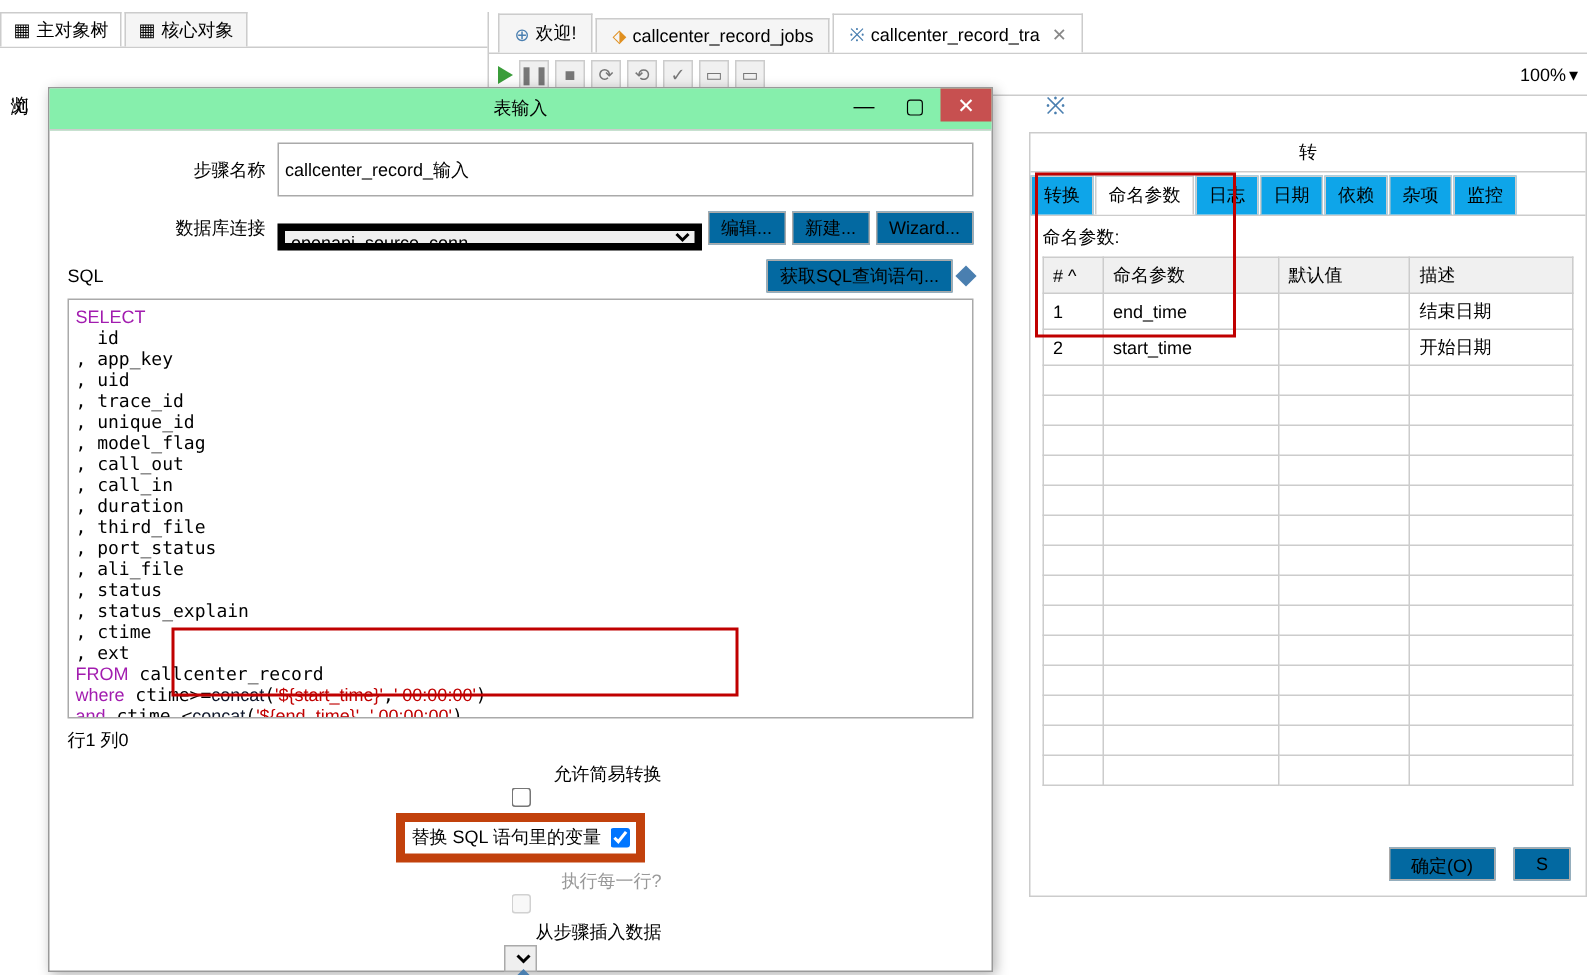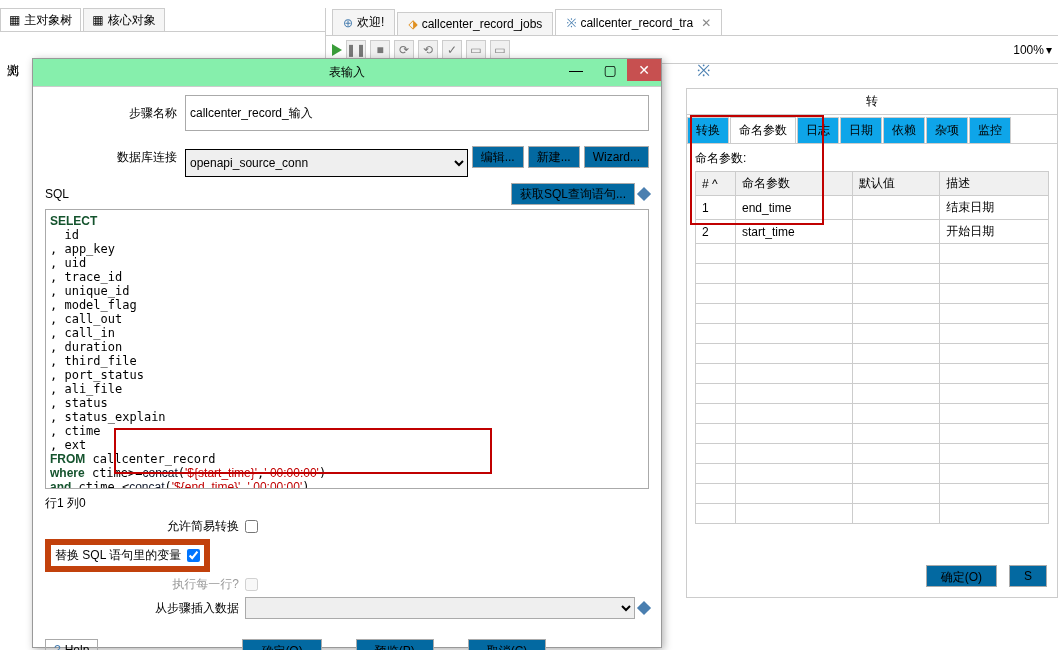--- a/index.html
+++ b/index.html
@@ -28,33 +28,33 @@
 
 .dialog { position: absolute; top: 58px; left: 32px; width: 630px; height: 590px; background: #fff; border: 1px solid #999; box-shadow: 2px 2px 8px rgba(0,0,0,0.3); z-index: 100; }
 .dialog-title { height: 28px; display: flex; align-items: center; justify-content: center; border-bottom: 1px solid #ccc; position: relative; background: #86efac; }
 .win-btns { position: absolute; right: 0; top: 0; display: flex; }
 .win-btn { width: 34px; height: 22px; display: flex; align-items: center; justify-content: center; cursor: pointer; font-size: 14px; }
 .win-btn.close { background: #c75050; color: #fff; }
 .dialog-body { padding: 8px 12px; }
 .form-row { display: flex; align-items: center; margin-bottom: 6px; }
 .form-label { width: 140px; text-align: right; padding-right: 8px; }
 .form-input { flex: 1; height: 36px; border: 1px solid #aaa; padding: 0 4px; }
-.form-select { flex: 1; height: 28px; border: 1px solid #000000; margin-top: 12px; }
+.form-select { flex: 1; height: 18px; border: 5px solid #000000; margin-top: 12px; }
 .btn { height: 22px; padding: 0 8px; border: 1px solid #aaa; background: #0369a1; margin-left: 4px; cursor: pointer; }
 .diamond { width: 10px; height: 10px; background: #4a7fb0; transform: rotate(45deg); display: inline-block; margin-left: 4px; }
 
 .sql-label { margin: 4px 0; text-align: center; }
 .sql-box { border: 1px solid #aaa; height: 280px; padding: 4px; font-family: Consolas, monospace; font-size: 12px; overflow: auto; position: relative; white-space: pre; }
-.sql-box .kw { color: #14532d; font-weight: bold; }
+.sql-box .kw { color: #a21caf; }
 .sql-box .fn { color: #0f172a; }
 .sql-box .str { color: #c00000; }
 .sql-highlight { position: absolute; border: 2px solid #c00000; left: 68px; top: 218px; width: 378px; height: 46px; pointer-events: none; }
 
 .row-info { margin: 6px 0; }
-.check-row { display: flex; align-items: center; margin-bottom: 4px; }
+.check-row { display: flex; align-items: center; margin-bottom: 4px; flex-direction: column; }
 .check-row label { width: 200px; text-align: right; padding-right: 6px; }
 .check-highlight { border: 6px solid #c2410c; display: inline-flex; align-items: center; padding: 2px 4px; }
 
 .dialog-footer { display: flex; align-items: center; padding: 8px 12px; gap: 30px; }
 .help-btn { border: 1px solid #aaa; padding: 3px 8px; display: flex; align-items: center; gap: 4px; cursor: pointer; }
 .footer-btns { display: flex; gap: 30px; margin-left: 110px; }
 
 .side-panel { position: absolute; right: 0; top: 88px; width: 372px; height: 510px; border: 1px solid #ccc; background: #fff; }
 .side-title { text-align: center; padding: 4px; border-bottom: 1px solid #ccc; }
 .side-tabs { display: flex; border-bottom: 1px solid #ccc; }

